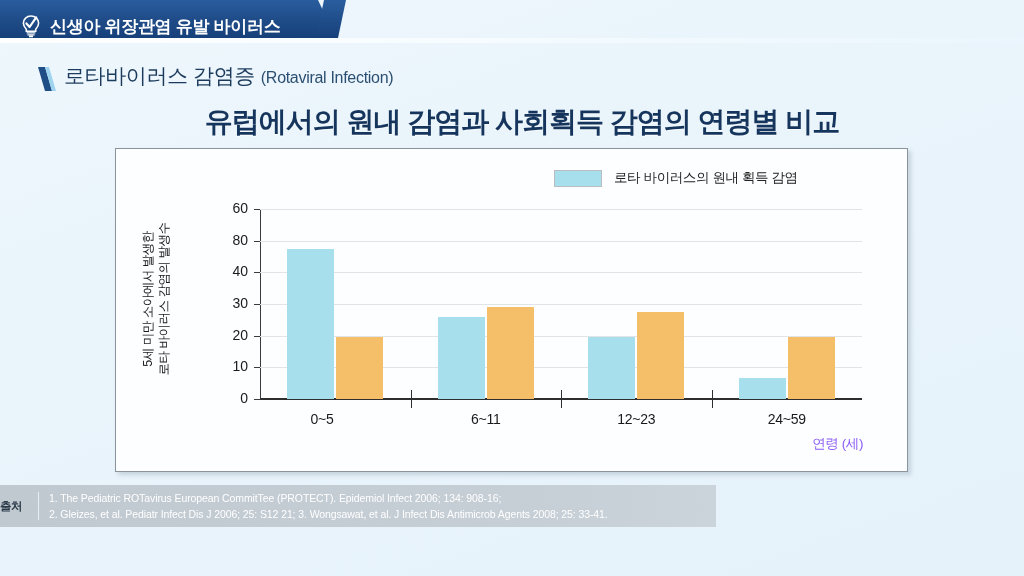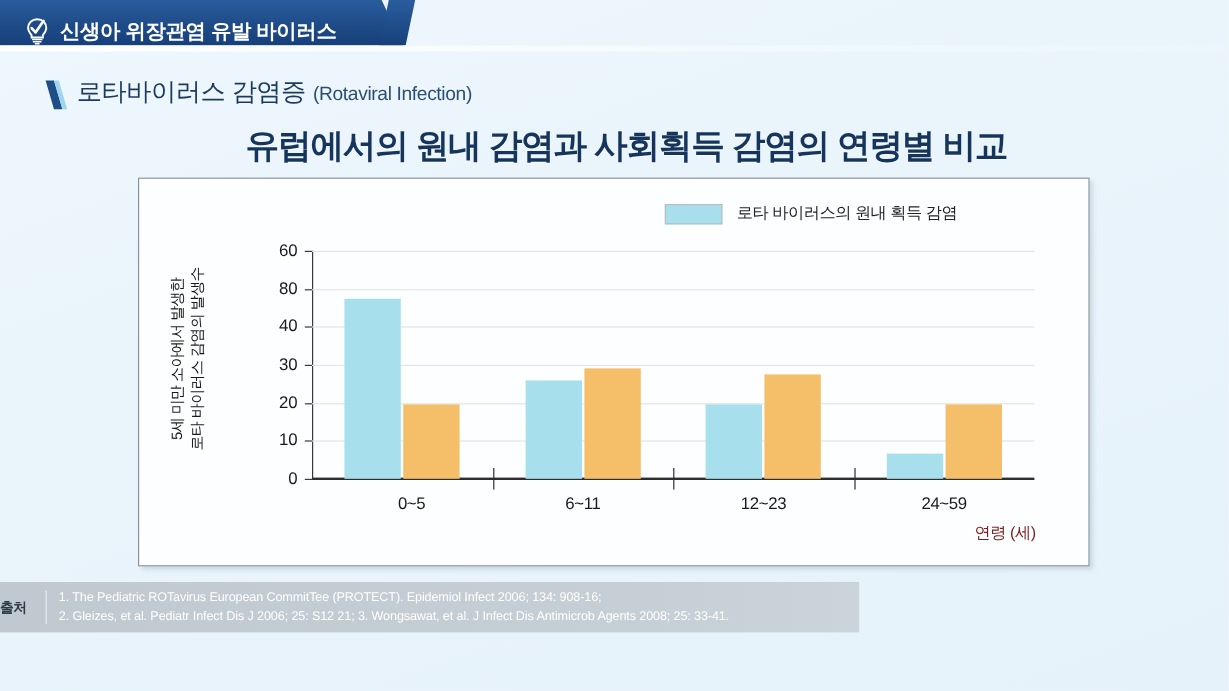--- a/index.html
+++ b/index.html
@@ -112,21 +112,21 @@
   }
   .x-tick-mark {
     position: absolute; top: 249px; width: 1px; height: 7px; background: #2e2e2e;
   }
   .x-cat-label {
     position: absolute; top: 262px; width: 120px; text-align: center;
     font-size: 14px; color: #1a1a1a; letter-spacing: -0.3px;
   }
   #x-axis-title {
     position: absolute; right: 44px; top: 286px;
-    font-size: 13.5px; color: #7f1d1d; letter-spacing: -0.4px;
+    font-size: 13.5px; color: #8b5cf6; letter-spacing: -0.4px;
   }
   .bar {
     position: absolute; bottom: 0;
   }
 
   
   #footer-bar {
     position: absolute; left: 0; top: 485px; width: 716px; height: 42px;
     background: linear-gradient(90deg, #c0c8d0 0%, #c6ced6 75%, #ccd4db 100%);
     display: flex; align-items: center;
@@ -215,21 +215,21 @@
       <div class="bar" style="background: rgb(245, 191, 105); width: 47px; height: 61.75px; left: 76.25px;"></div>
       <div class="bar" style="background: rgb(167, 224, 236); width: 47px; height: 82.3333px; left: 177.75px;"></div>
       <div class="bar" style="background: rgb(245, 191, 105); width: 47px; height: 91.8333px; left: 226.75px;"></div>
       <div class="bar" style="background: rgb(167, 224, 236); width: 47px; height: 61.75px; left: 328.25px;"></div>
       <div class="bar" style="background: rgb(245, 191, 105); width: 47px; height: 87.0833px; left: 377.25px;"></div>
       <div class="bar" style="background: rgb(167, 224, 236); width: 47px; height: 20.5833px; left: 478.75px;"></div>
       <div class="bar" style="background: rgb(245, 191, 105); width: 47px; height: 61.75px; left: 527.75px;"></div>
     </div>
 
   <div id="x-labels-layer">
-      <div class="x-cat-label" style="left: 167px;">0~5</div>
+      <div class="x-cat-label" style="left: 146px;">0~5</div>
       <div class="x-cat-label" style="left: 309.75px;">6~11</div>
       <div class="x-tick-mark" style="left: 294.5px; top: 241px; height: 18px;"></div>
       <div class="x-cat-label" style="left: 460.25px;">12~23</div>
       <div class="x-tick-mark" style="left: 445px; top: 241px; height: 18px;"></div>
       <div class="x-cat-label" style="left: 610.75px;">24~59</div>
       <div class="x-tick-mark" style="left: 595.5px; top: 241px; height: 18px;"></div>
     </div>
 
   <div id="x-axis-title">연령 (세)</div>
 </div>

